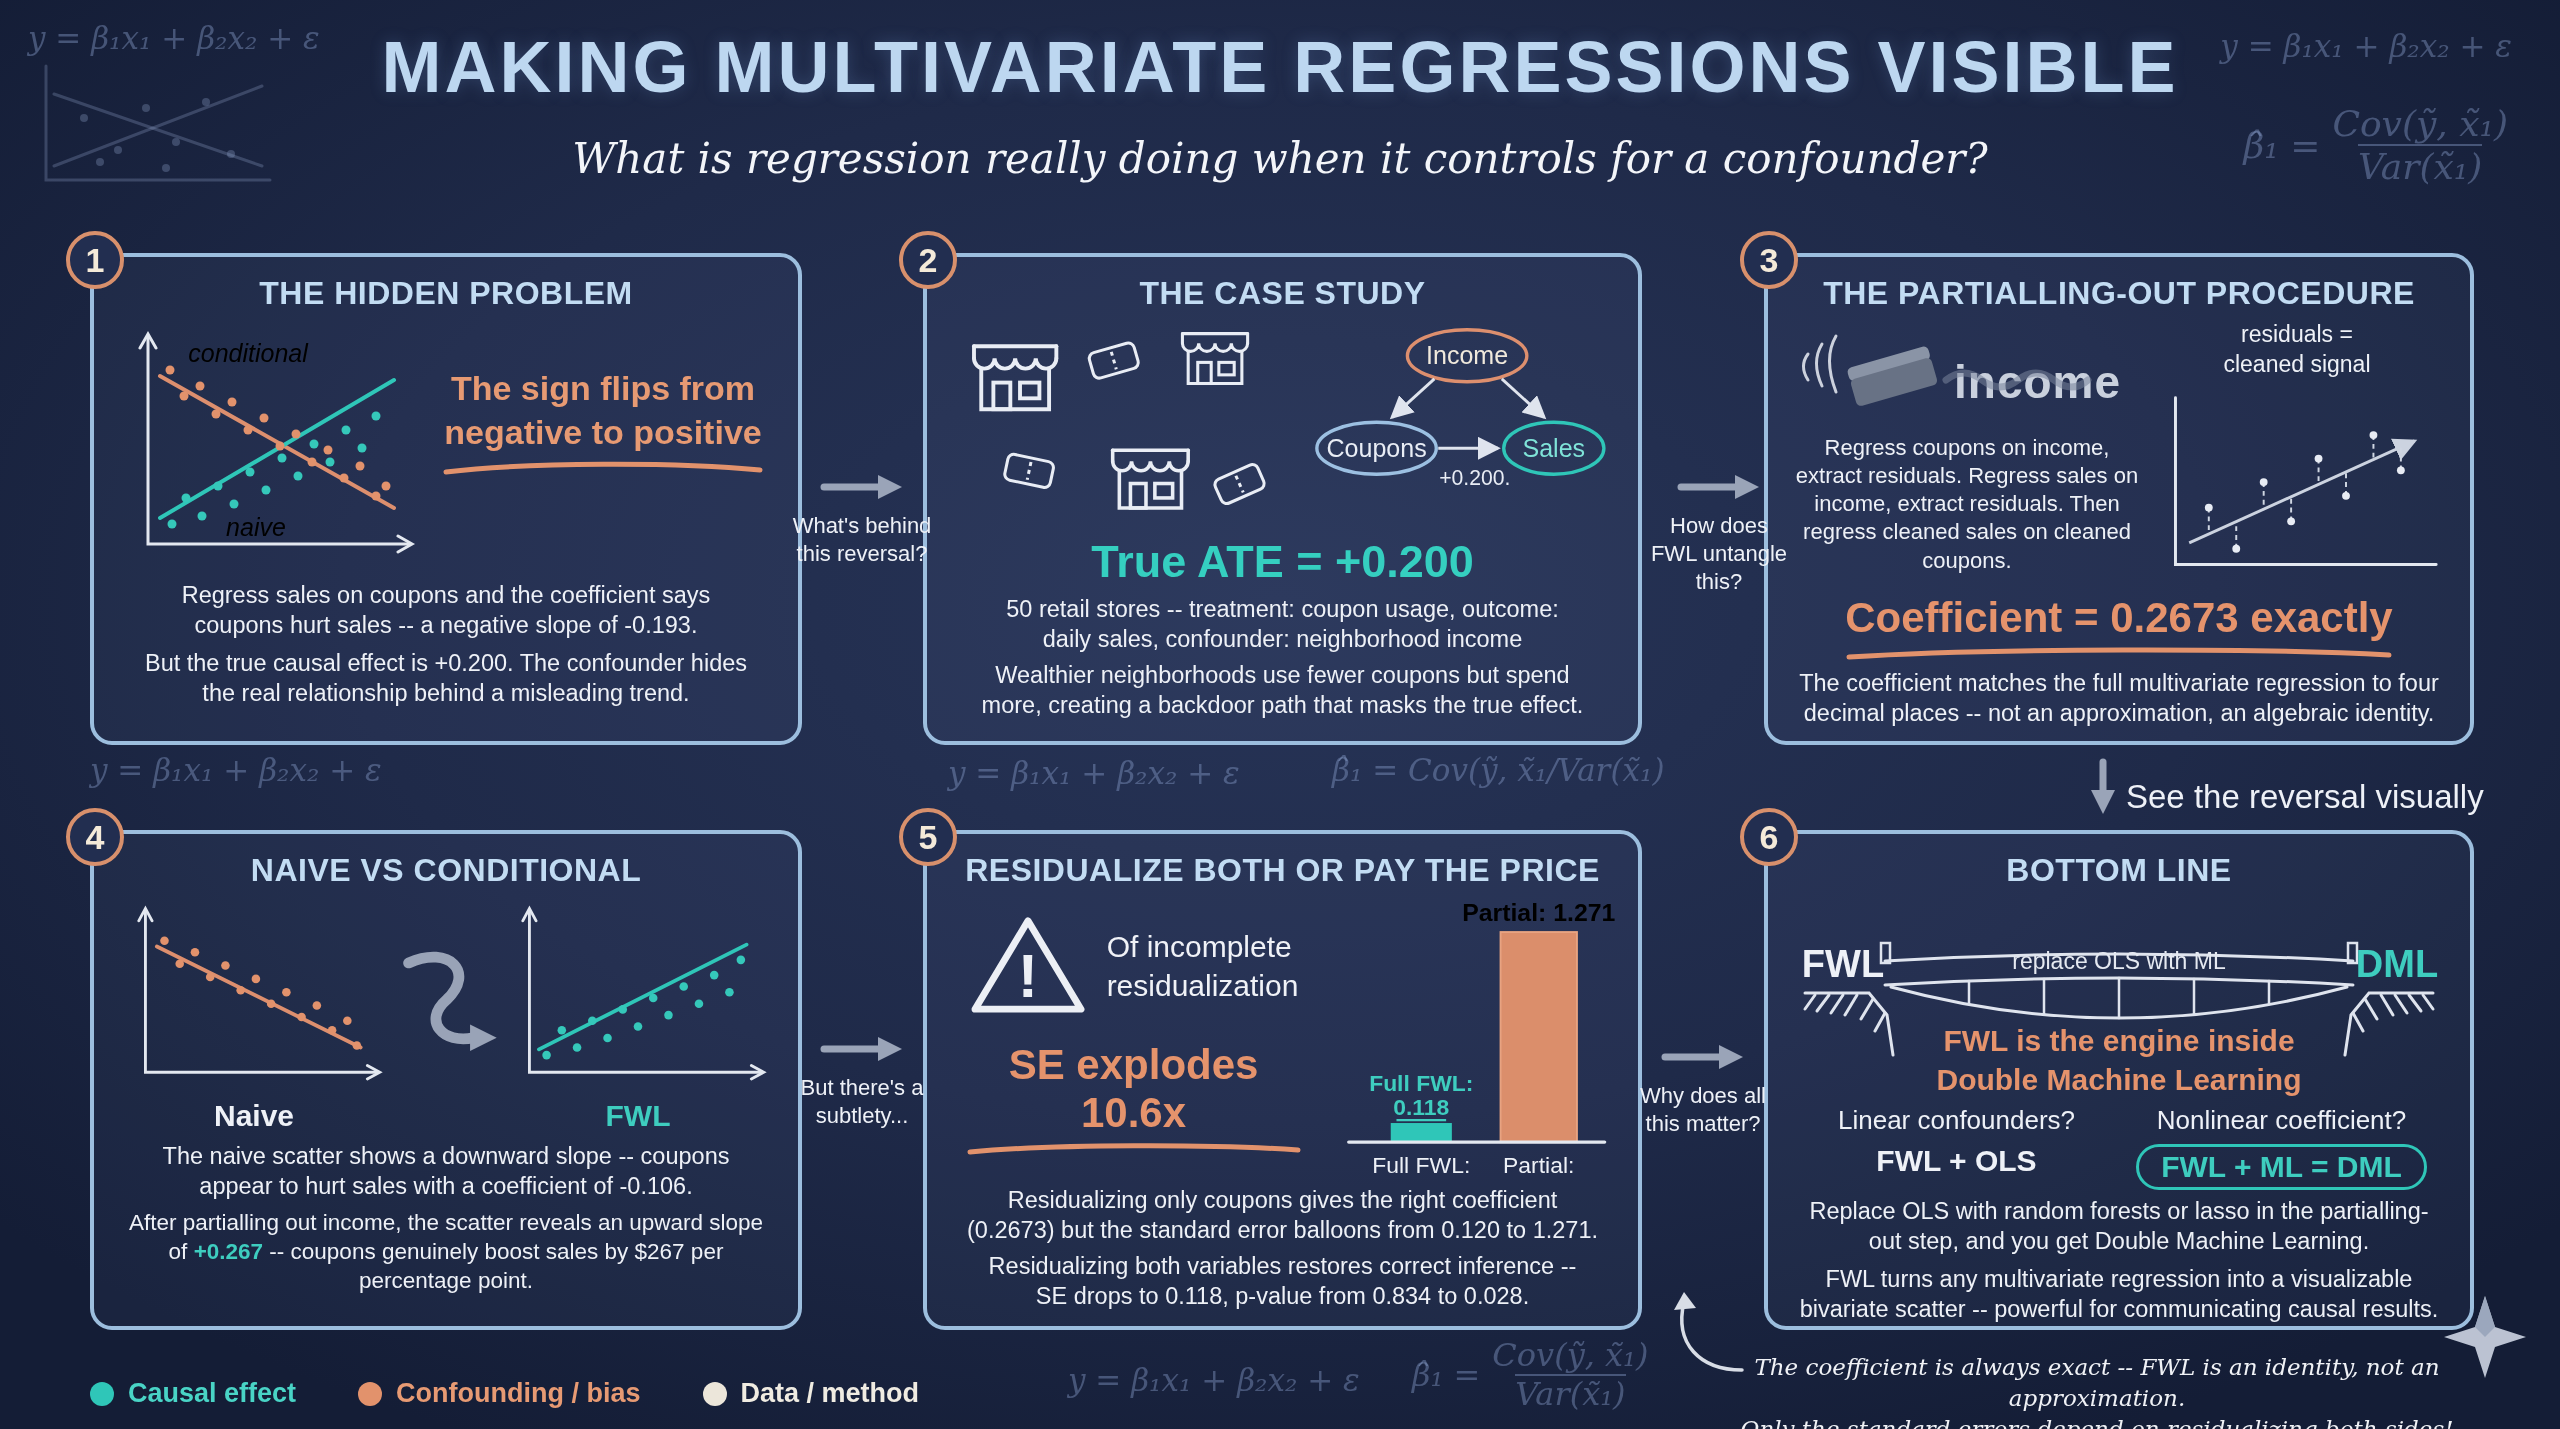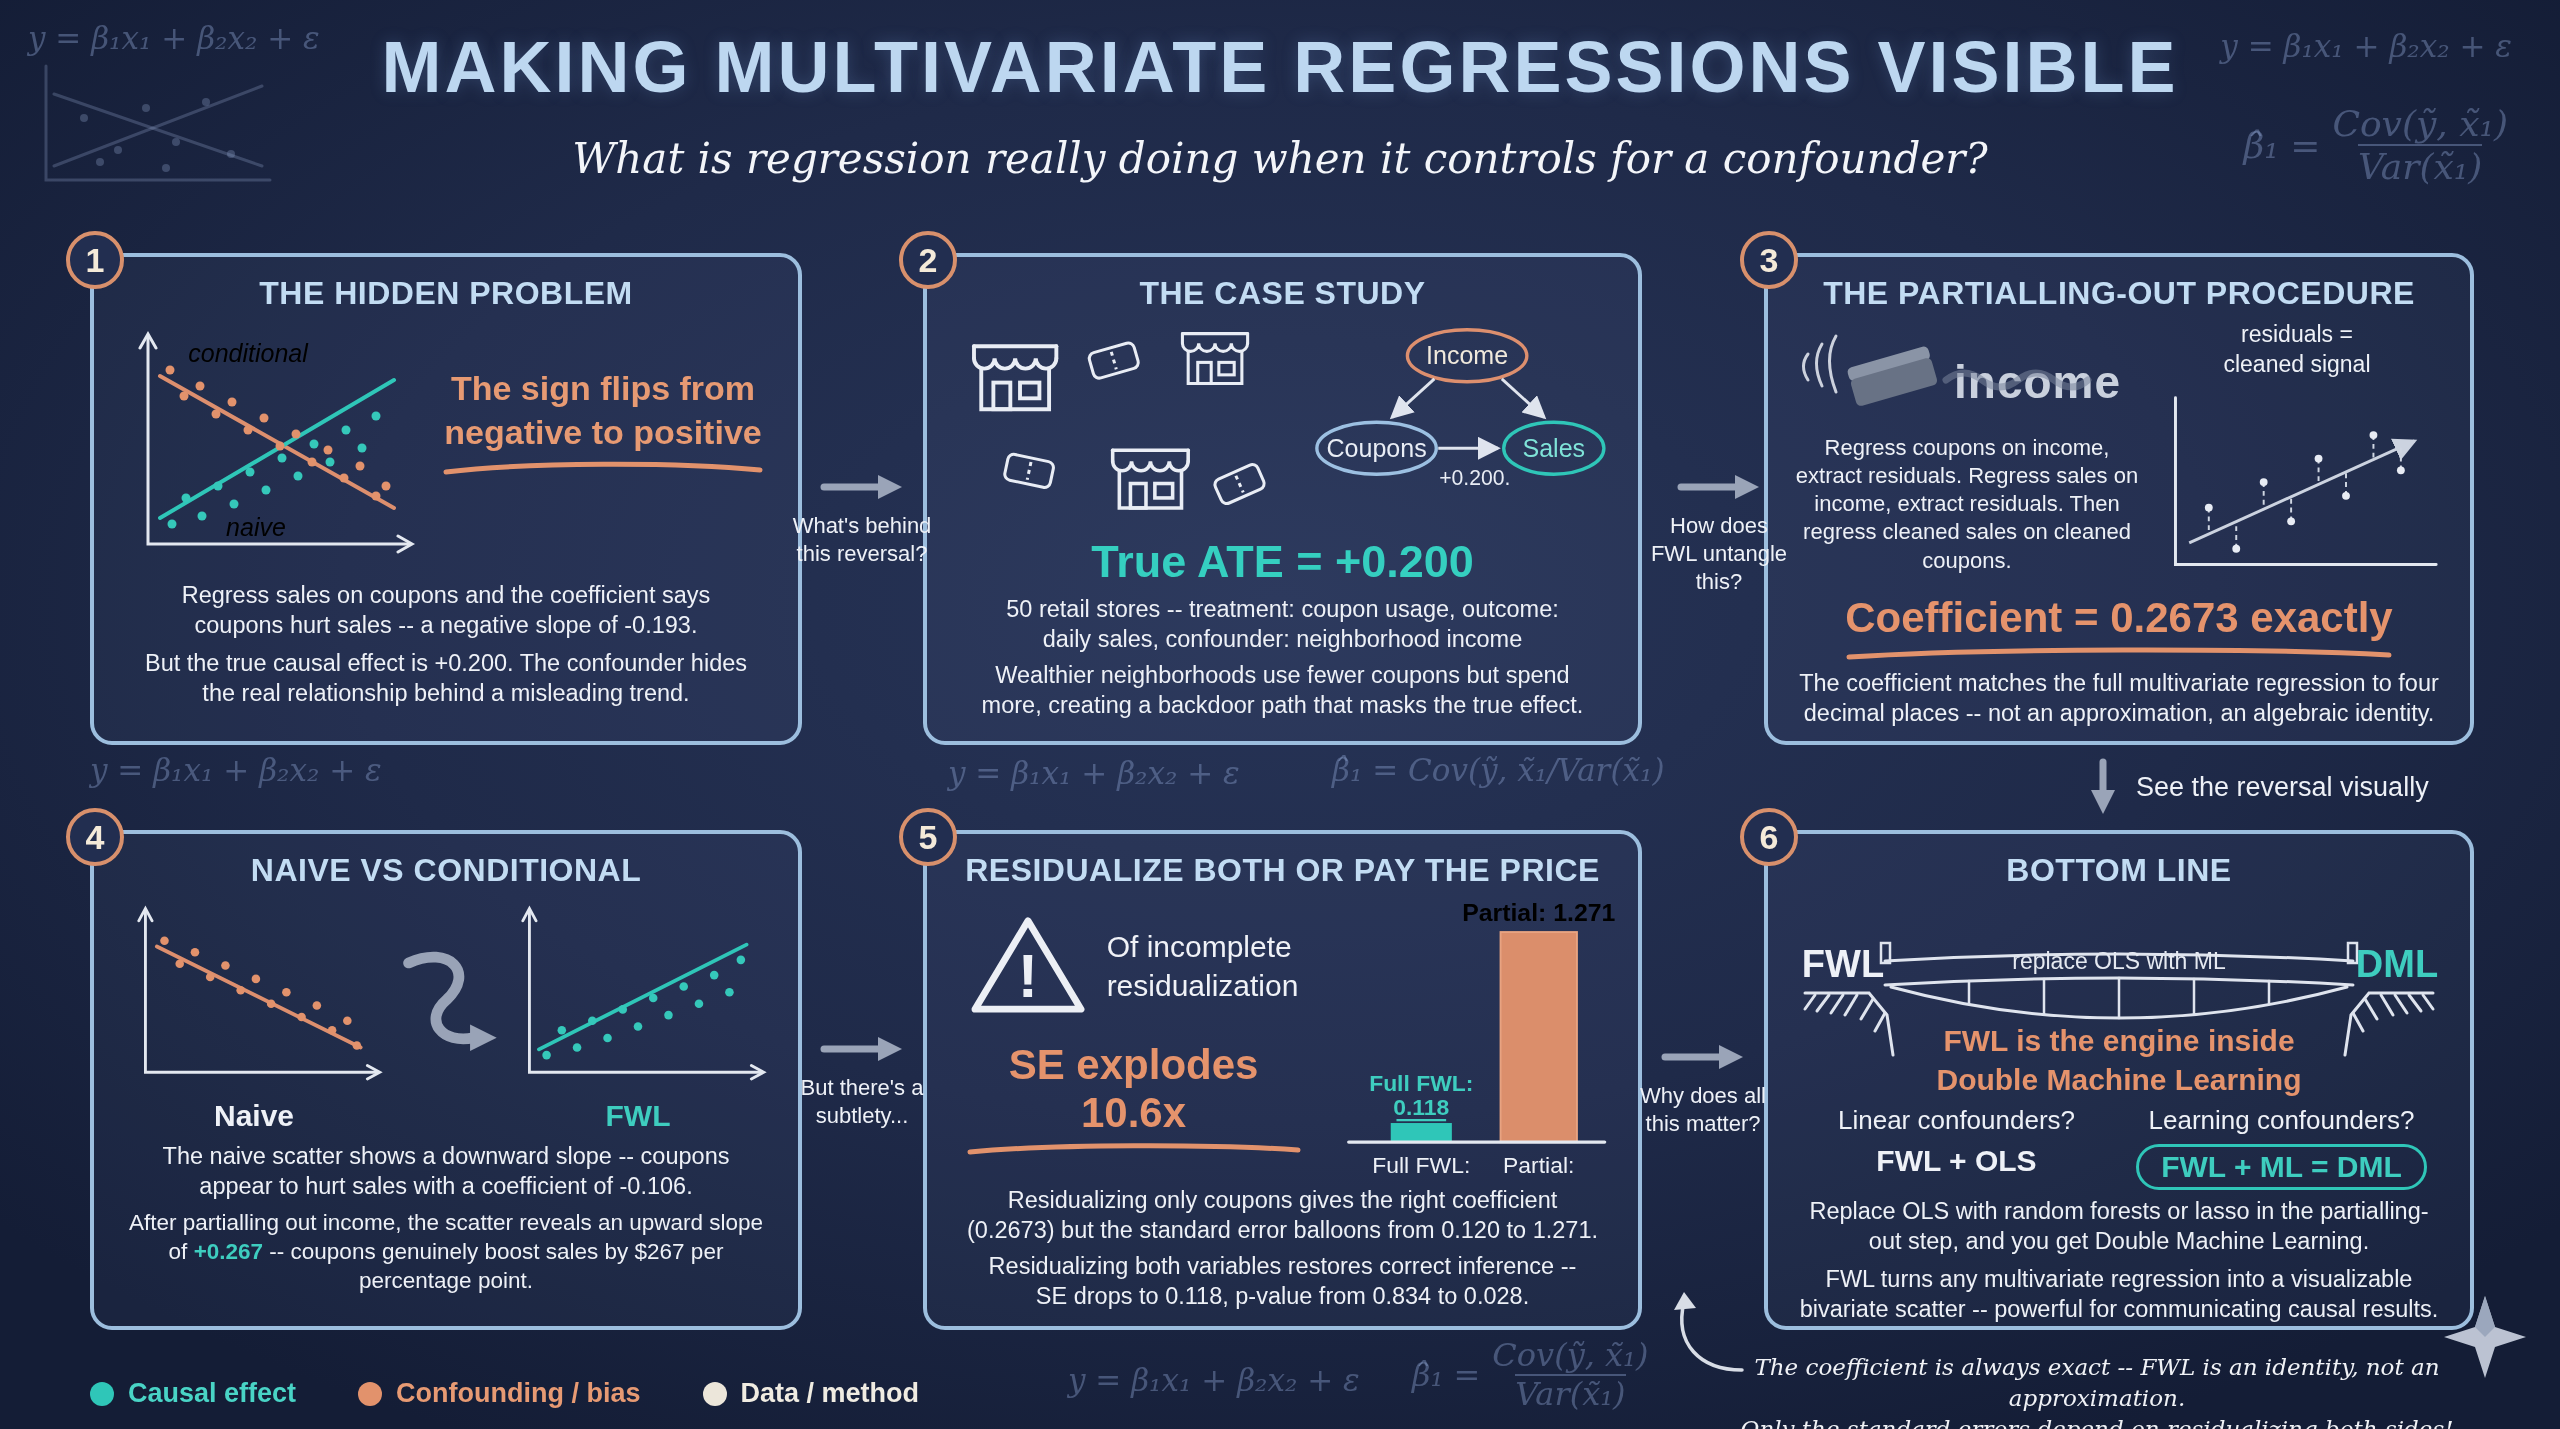--- a/index.html
+++ b/index.html
@@ -27,21 +27,21 @@
 .line-s{stroke:#dd8f6e;stroke-width:4;stroke-linecap:round}
 .callout{font-size:34px;font-weight:bold;color:#e79a73;text-align:center;line-height:1.3;margin-top:46px}
 .swoosh{margin:4px auto 0;display:block}
 .swoosh path{stroke:#e2926c;stroke-width:5;fill:none;stroke-linecap:round}
 .headline-teal{font-size:45px;font-weight:bold;color:#35cfc0;text-align:center;}
 .headline-salmon{font-size:42px;font-weight:bold;color:#e5936c;text-align:center;margin-top:4px}
 .connector{position:absolute;display:flex;flex-direction:column;align-items:center;width:140px;text-align:center}
 .conn-label{font-size:22px;color:#eef1f7;line-height:1.28;margin-top:8px}
 .conn-arrow line{stroke:#9aa4b8;stroke-width:7;stroke-linecap:round}
 .conn-arrow polygon{fill:#9aa4b8}
-.see-rev{position:absolute;display:flex;align-items:center;gap:16px;color:#eef1f7;font-size:27px}
+.see-rev{position:absolute;display:flex;align-items:flex-end;gap:6px;color:#eef1f7;font-size:33px}
 .see-rev svg line{stroke:#9aa4b8;stroke-width:7;stroke-linecap:round}
 .see-rev svg polygon{fill:#9aa4b8}
 .legend{position:absolute;left:90px;top:1378px;display:flex;gap:62px}
 .legend-item{display:flex;align-items:center;gap:14px;font-size:27px;font-weight:bold}
 .legend-dot{width:24px;height:24px;border-radius:50%}
 .footnote{position:absolute;right:48px;top:1352px;width:830px;text-align:center;color:#f0f2f6;font-size:23px;font-style:italic;font-family:"DejaVu Serif",serif;line-height:1.35}
 .hl-teal{color:#3ecdbf;font-weight:bold}
 .res-label{font-size:23px;color:#eef1f7;line-height:1.3}
 .p3-row{display:flex;gap:10px;justify-content:space-between}
 .warn-row{display:flex;align-items:center;gap:20px}
@@ -407,21 +407,21 @@
     <div class="engine">
       <div>FWL is the engine inside</div>
       <div>Double Machine Learning</div>
     </div>
     <div class="qa-row">
       <div class="qa-col">
         <div class="qa-q">Linear confounders?</div>
         <div class="qa-a">FWL + OLS</div>
       </div>
       <div class="qa-col">
-        <div class="qa-q">Learning confounders?</div>
+        <div class="qa-q">Nonlinear coefficient?</div>
         <div class="qa-a"><span class="qa-a-oval">FWL + ML = DML</span></div>
       </div>
     </div>
     <p class="body-text" style="max-width:644px;margin-top:6px;">Replace OLS with random forests or lasso in the partialling-out step, and you get Double Machine Learning.</p>
     <p class="body-text" style="max-width:644px;margin-top:8px;">FWL turns any multivariate regression into a visualizable bivariate scatter -- powerful for communicating causal results.</p>
   </section>
 
   <div class="connector" style="left:792px;top:470px;">
     <svg class="conn-arrow" width="84" height="34" viewBox="0 0 84 34">
       <line x1="4" y1="17" x2="60" y2="17"></line>

